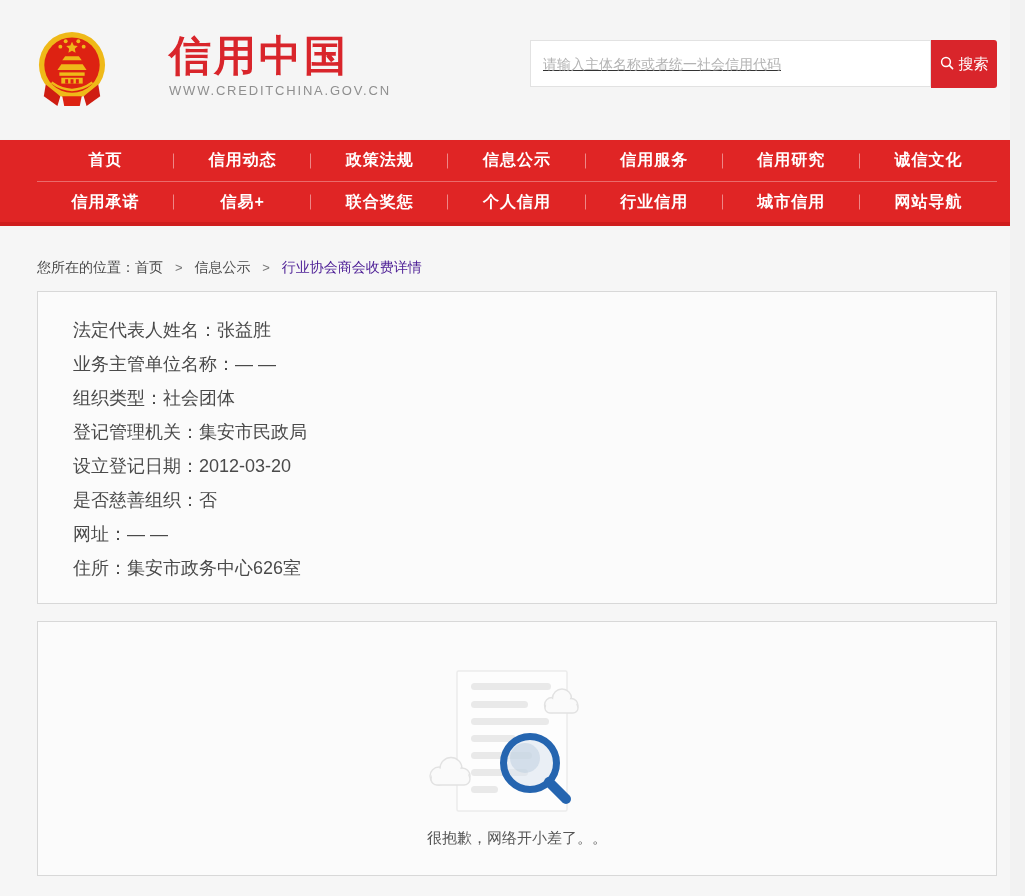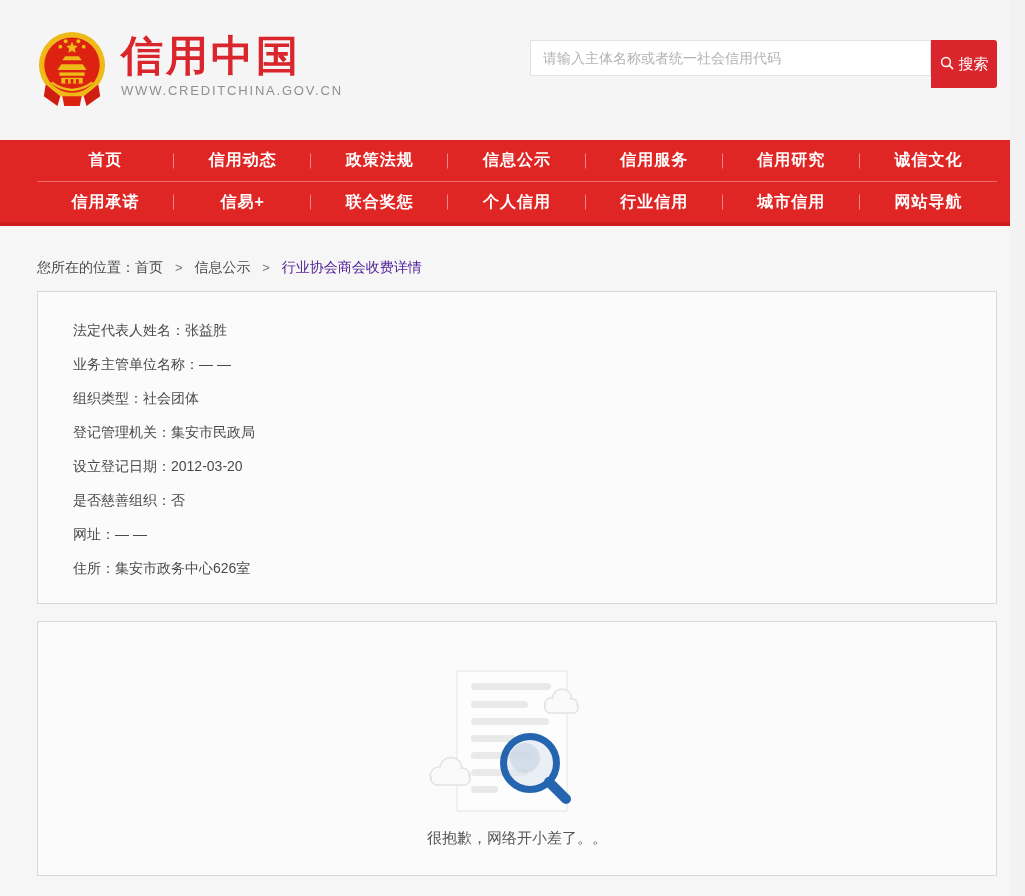--- a/index.html
+++ b/index.html
@@ -9,44 +9,45 @@
     background:#f6f6f6;
     font-family:"Liberation Sans","DejaVu Sans",sans-serif;
     color:#333;
   }
   .page { width:1010px; height:896px; }
   .container { width:960px; margin-left:37px; position:relative; }
 
   
   .site-header { height:140px; background:#f5f5f5; }
   .site-header .container { height:140px; }
-  .logo { position:absolute; left:0; top:30px; display:flex; align-items:flex-start; cursor:pointer; }
+  .logo { position:absolute; left:0; top:30px; display:flex; align-items:flex-start; cursor:pointer;gap:48px; }
   .logo-text { margin-left:14px; padding-top:2px; }
   .site-name { font-size:42px; font-weight:bold; color:#d9252b; letter-spacing:3px; line-height:1.15; }
   .site-url { font-size:13px; color:#8f8f8f; letter-spacing:1.8px; margin-top:3px; }
 
   .search-area { position:absolute; right:0; top:30px; width:467px; }
   .search-tabs { display:flex; align-items:center; height:28px; margin-left:-11px; }
   .tab-pill {
     position:relative; background:#d9252b; color:#fff; font-size:14px;
     padding:5px 14px; border-radius:4px; cursor:pointer; white-space:nowrap;
   }
   .tab-pill::after {
     content:""; position:absolute; left:50%; bottom:-5px; transform:translateX(-50%);
     width:0; height:0; border-left:5px solid transparent; border-right:5px solid transparent;
     border-top:6px solid #d9252b;
   }
   .tab-plain { font-size:15px; color:#333; cursor:pointer; white-space:nowrap; }
   .tab-2 { margin-left:44px; }
   .tab-3 { margin-left:56px; }
   .search-row { display:flex; margin-top:10px; height:36px; }
   .search-input {
-    flex:1; height:36px; border:1px solid #e2e2e2; background:#fff;
+    flex:1; height:47px; border:1px solid #e2e2e2; background:#fff;
     padding:0 12px; font-size:14px; color:#333; outline:none;
     font-family:"Liberation Sans","DejaVu Sans",sans-serif;
+    text-decoration:underline;
   }
   .search-input::placeholder { color:#b3b3b3; }
   .search-btn {
     width:66px; height:48px; border:none; background:#d9252b; color:#fff;
     font-size:15px; display:flex; align-items:center; justify-content:center; gap:5px;
     cursor:pointer; border-radius:0 3px 3px 0;
     font-family:"Liberation Sans","DejaVu Sans",sans-serif;
   }
 
   
@@ -66,21 +67,21 @@
   
   .main-area { background:#f6f6f6; padding-top:33px; }
   .breadcrumb { font-size:14px; color:#4a4a4a; }
   .crumb-sep { margin:0 8px; color:#777; font-size:13px; }
   .crumb-link { cursor:pointer; }
   .crumb-current { color:#4c1d95; }
 
   .card { width:960px; margin-left:37px; border:1px solid #d8d8d8; background:#fbfbfb; }
   .detail-card { margin-top:14px; padding:30px 35px 9px; }
   .detail-title { font-size:15px; font-weight:bold; color:#333; line-height:18px; margin-bottom:18px; }
-  .detail-row { font-size:14px; color:#4a4a4a; line-height:17px; margin-bottom:17px; }
+  .detail-row { font-size:18px; color:#4a4a4a; line-height:17px; margin-bottom:17px; }
 
   .empty-card { margin-top:17px; height:255px; text-align:center; padding-top:42px; }
   .empty-illustration { display:inline-block; }
   .empty-text { font-size:15px; color:#555; margin-top:6px; }
 
   
   .scroll-strip { position:absolute; right:0; top:0; width:15px; height:896px; background:#f2f2f2; }
 </style>
 </head>
 <body>

